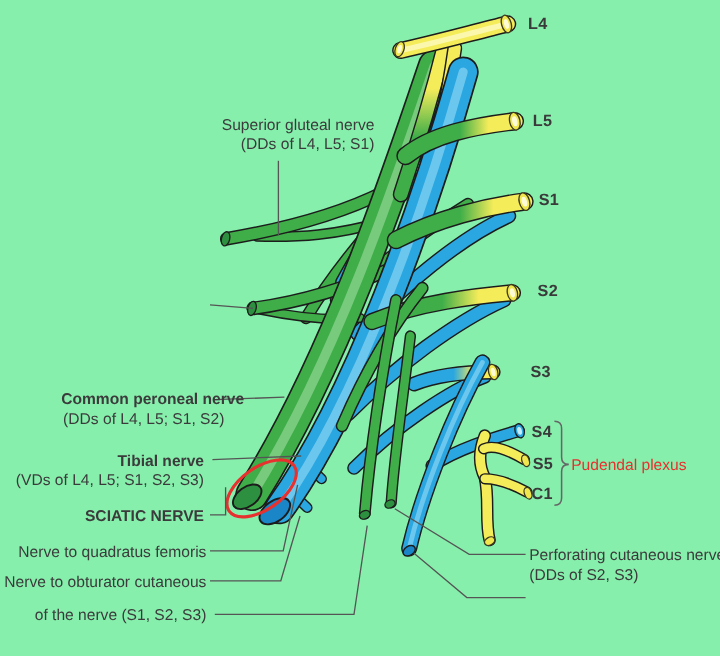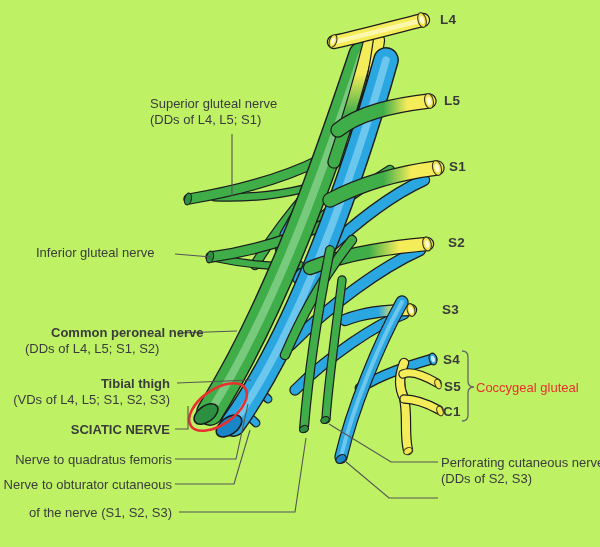--- a/index.html
+++ b/index.html
@@ -1,32 +1,32 @@
 <!DOCTYPE html>
 <html><head>
 <meta charset="utf-8">
 <title>Diagram</title>
 <style>
   html,body{margin:0;padding:0;background:#fff;}
   .canvas{
-    position:relative;width:600px;height:547px;background:#bef264;
+    position:relative;width:600px;height:547px;background:#86efac;
     font-family:"Liberation Sans", sans-serif;color:#3b3b3b;overflow:hidden;
   }
   .art{position:absolute;left:0;top:0;}
   .ol{stroke:#1c1c1c;fill:none;stroke-linecap:round;stroke-linejoin:round;}
   .band{fill:none;stroke-linecap:round;stroke-linejoin:round;}
   .green{stroke:#3fae49;}
   .blue{stroke:#2aa7e0;}
   .yellow{stroke:#f5ec5a;}
   .hl-g{stroke:#8cd38f;opacity:.75;}
   .hl-b{stroke:#83d2f3;opacity:.75;}
   .hl-y{stroke:#fcf9b6;opacity:.9;}
   .leader{stroke:#555;stroke-width:1.1;fill:none;}
   .lbl{position:absolute;font-size:13px;line-height:16px;white-space:nowrap;}
-  .center{text-align:left;}
+  .center{text-align:right;}
   .rightal{text-align:right;}
   .b{font-weight:700;margin-left:26px;}
   .red{color:#e8302e;}
   .root{position:absolute;font-size:13.5px;font-weight:600;color:#3a3a3a;letter-spacing:.2px;}
 </style>
 </head>
 <body>
 
 <div class="canvas">
 
@@ -270,30 +270,29 @@
 <span class="root" style="left:443px;top:352px">S4</span>
 <span class="root" style="left:444px;top:379px">S5</span>
 <span class="root" style="left:443px;top:404px">C1</span>
 
 <div class="lbl center" style="left:150px;top:96px;width:162px">
   <div>Superior gluteal nerve</div>
   <div>(DDs of L4, L5; S1)</div>
 </div>
 
 <div class="lbl center" style="left:36px;top:245px;width:162px">
-  <div>Inferior gluteal nerve</div>
 </div>
 
 <div class="lbl center" style="left:25px;top:325px;width:162px">
   <div class="b">Common peroneal nerve</div>
   <div>(DDs of L4, L5; S1, S2)</div>
 </div>
 
 <div class="lbl rightal" style="right:430px;top:376px">
-  <div class="b">Tibial thigh</div>
+  <div class="b">Tibial nerve</div>
   <div>(VDs of L4, L5; S1, S2, S3)</div>
 </div>
 
 <div class="lbl rightal" style="right:428px;top:452px">
   <div>Nerve to quadratus femoris</div>
 </div>
 
 <div class="lbl rightal b" style="right:430px;top:422px">
   <div>SCIATIC NERVE</div>
 </div>
@@ -306,16 +305,16 @@
   <div>of the nerve (S1, S2, S3)</div>
 </div>
 
 <div class="lbl" style="left:441px;top:455px">
   <div>Perforating cutaneous nerve</div>
   <div>(DDs of S2, S3)</div>
 </div>
 
 
 <div class="lbl red" style="left:476px;top:380px">
-  <div>Coccygeal gluteal</div>
+  <div>Pudendal plexus</div>
 </div>
 
 </div>
 
 </body></html>

